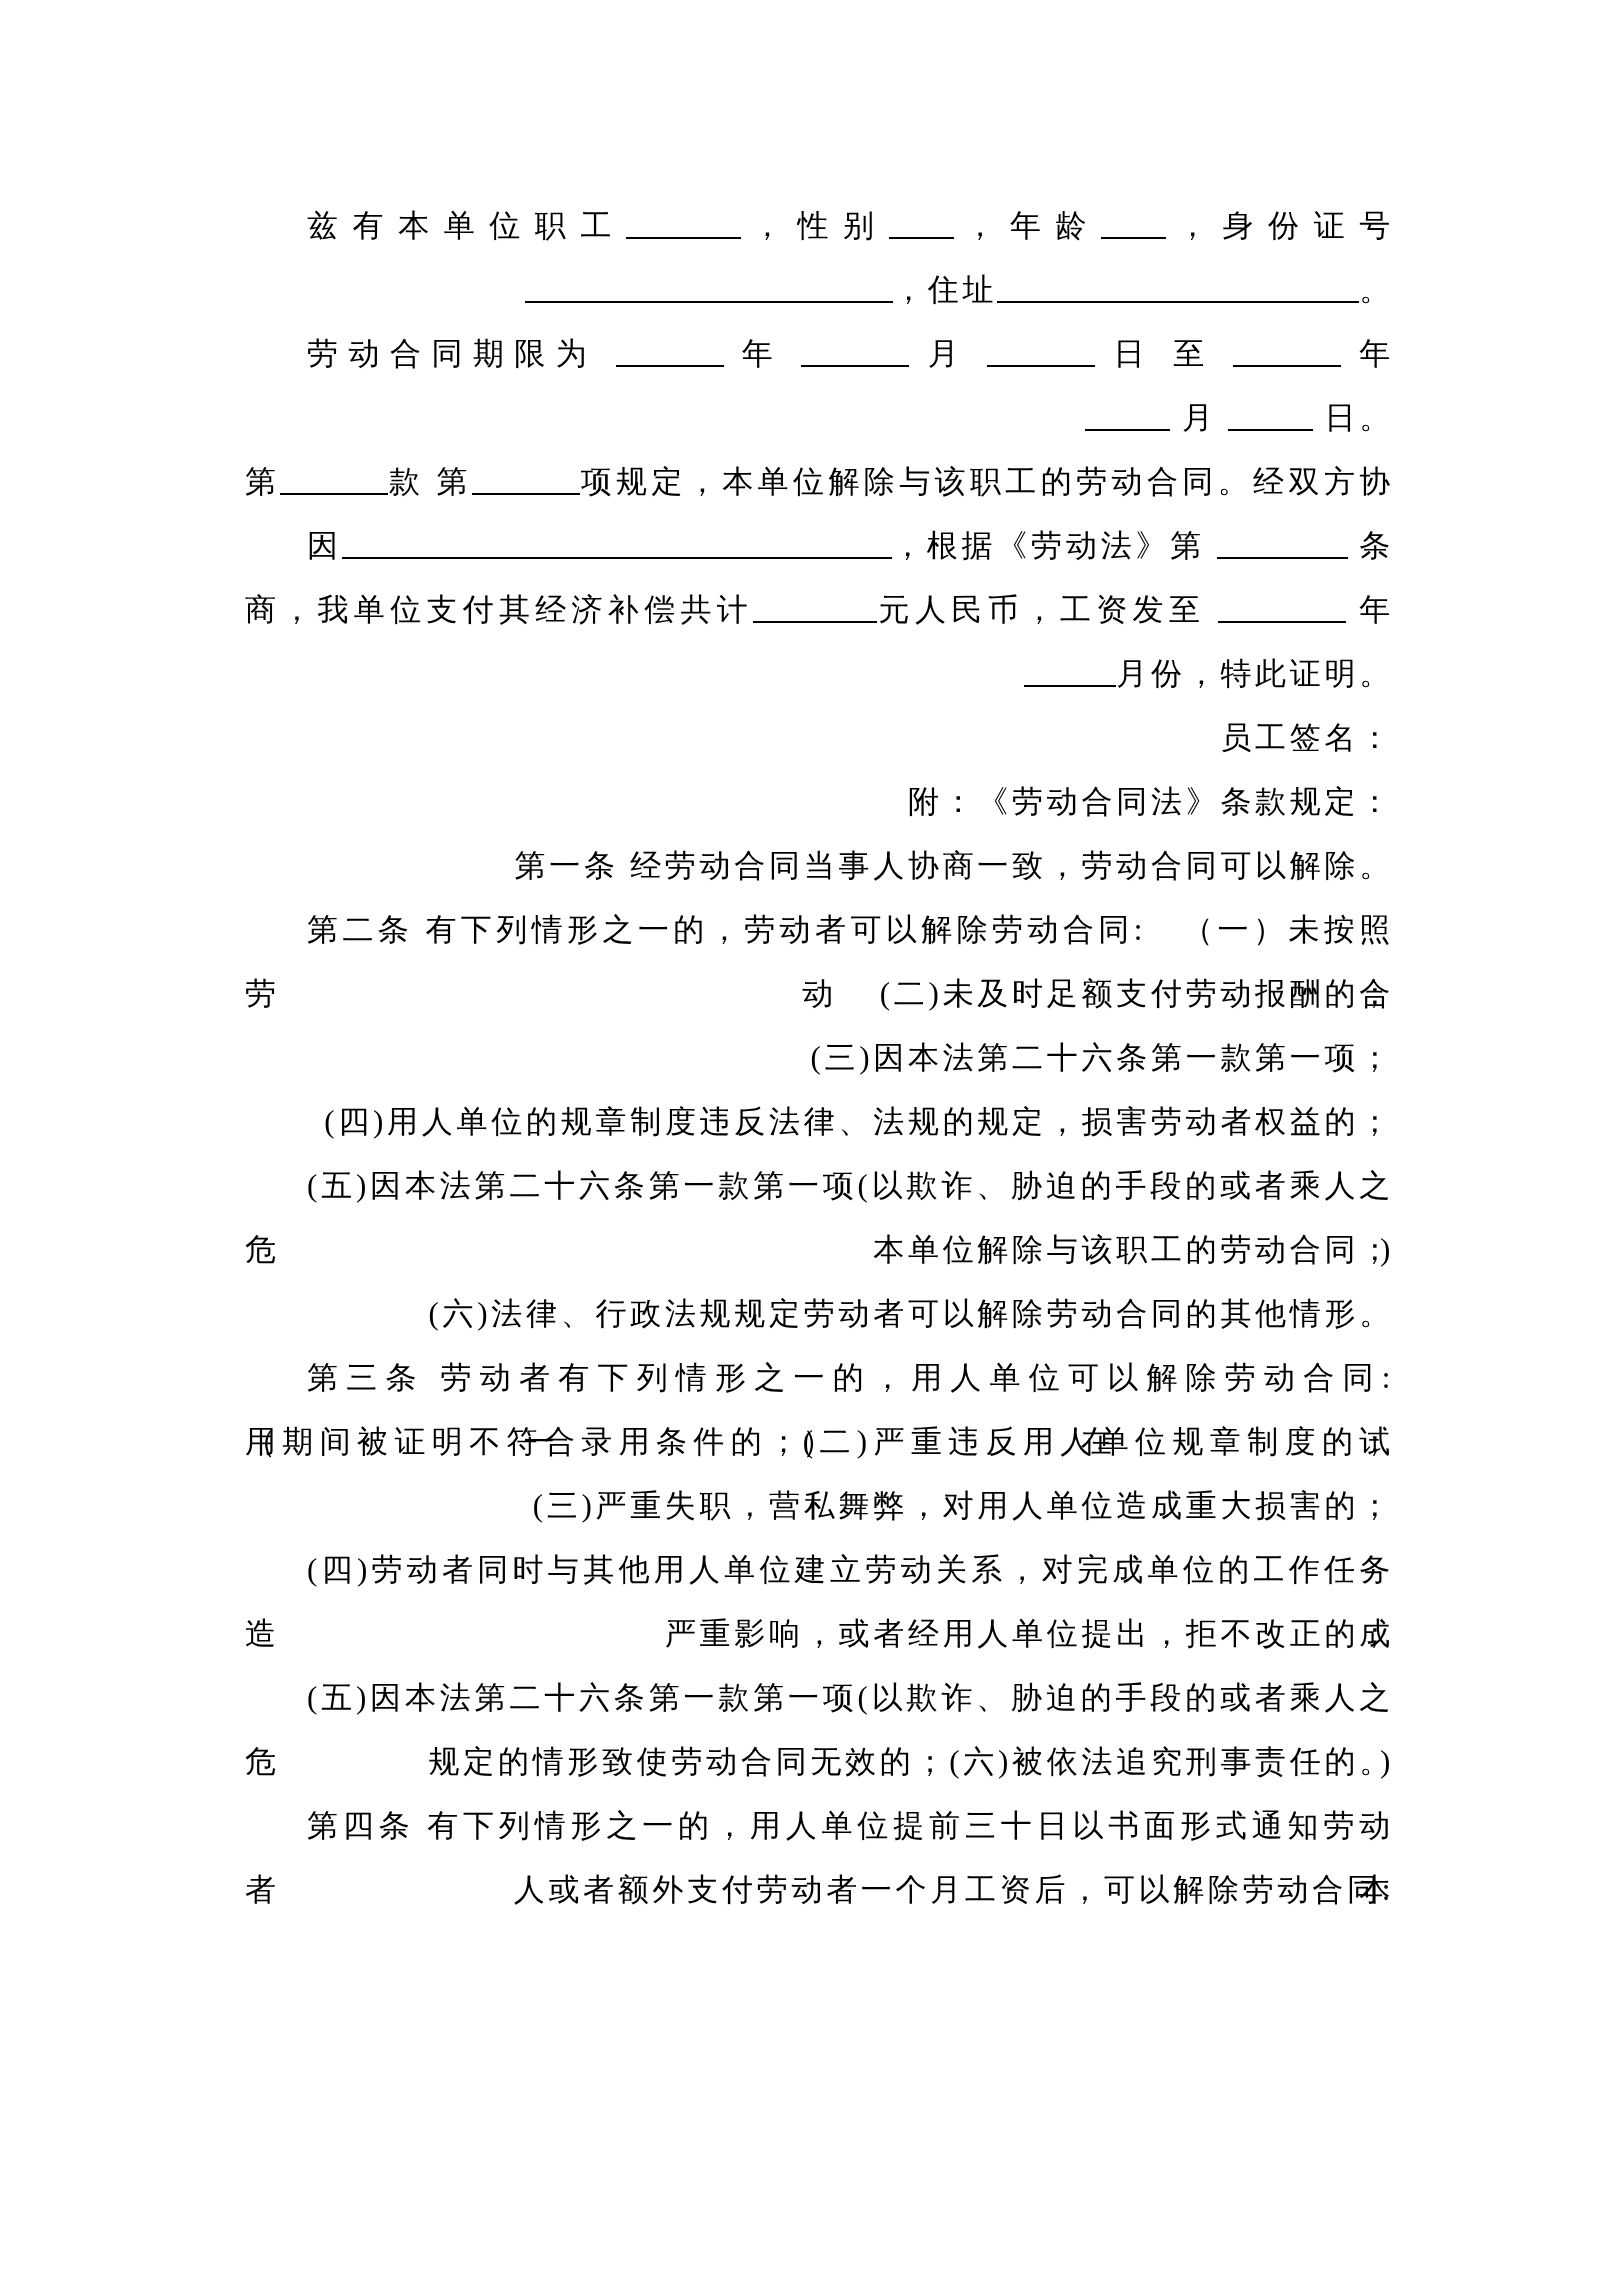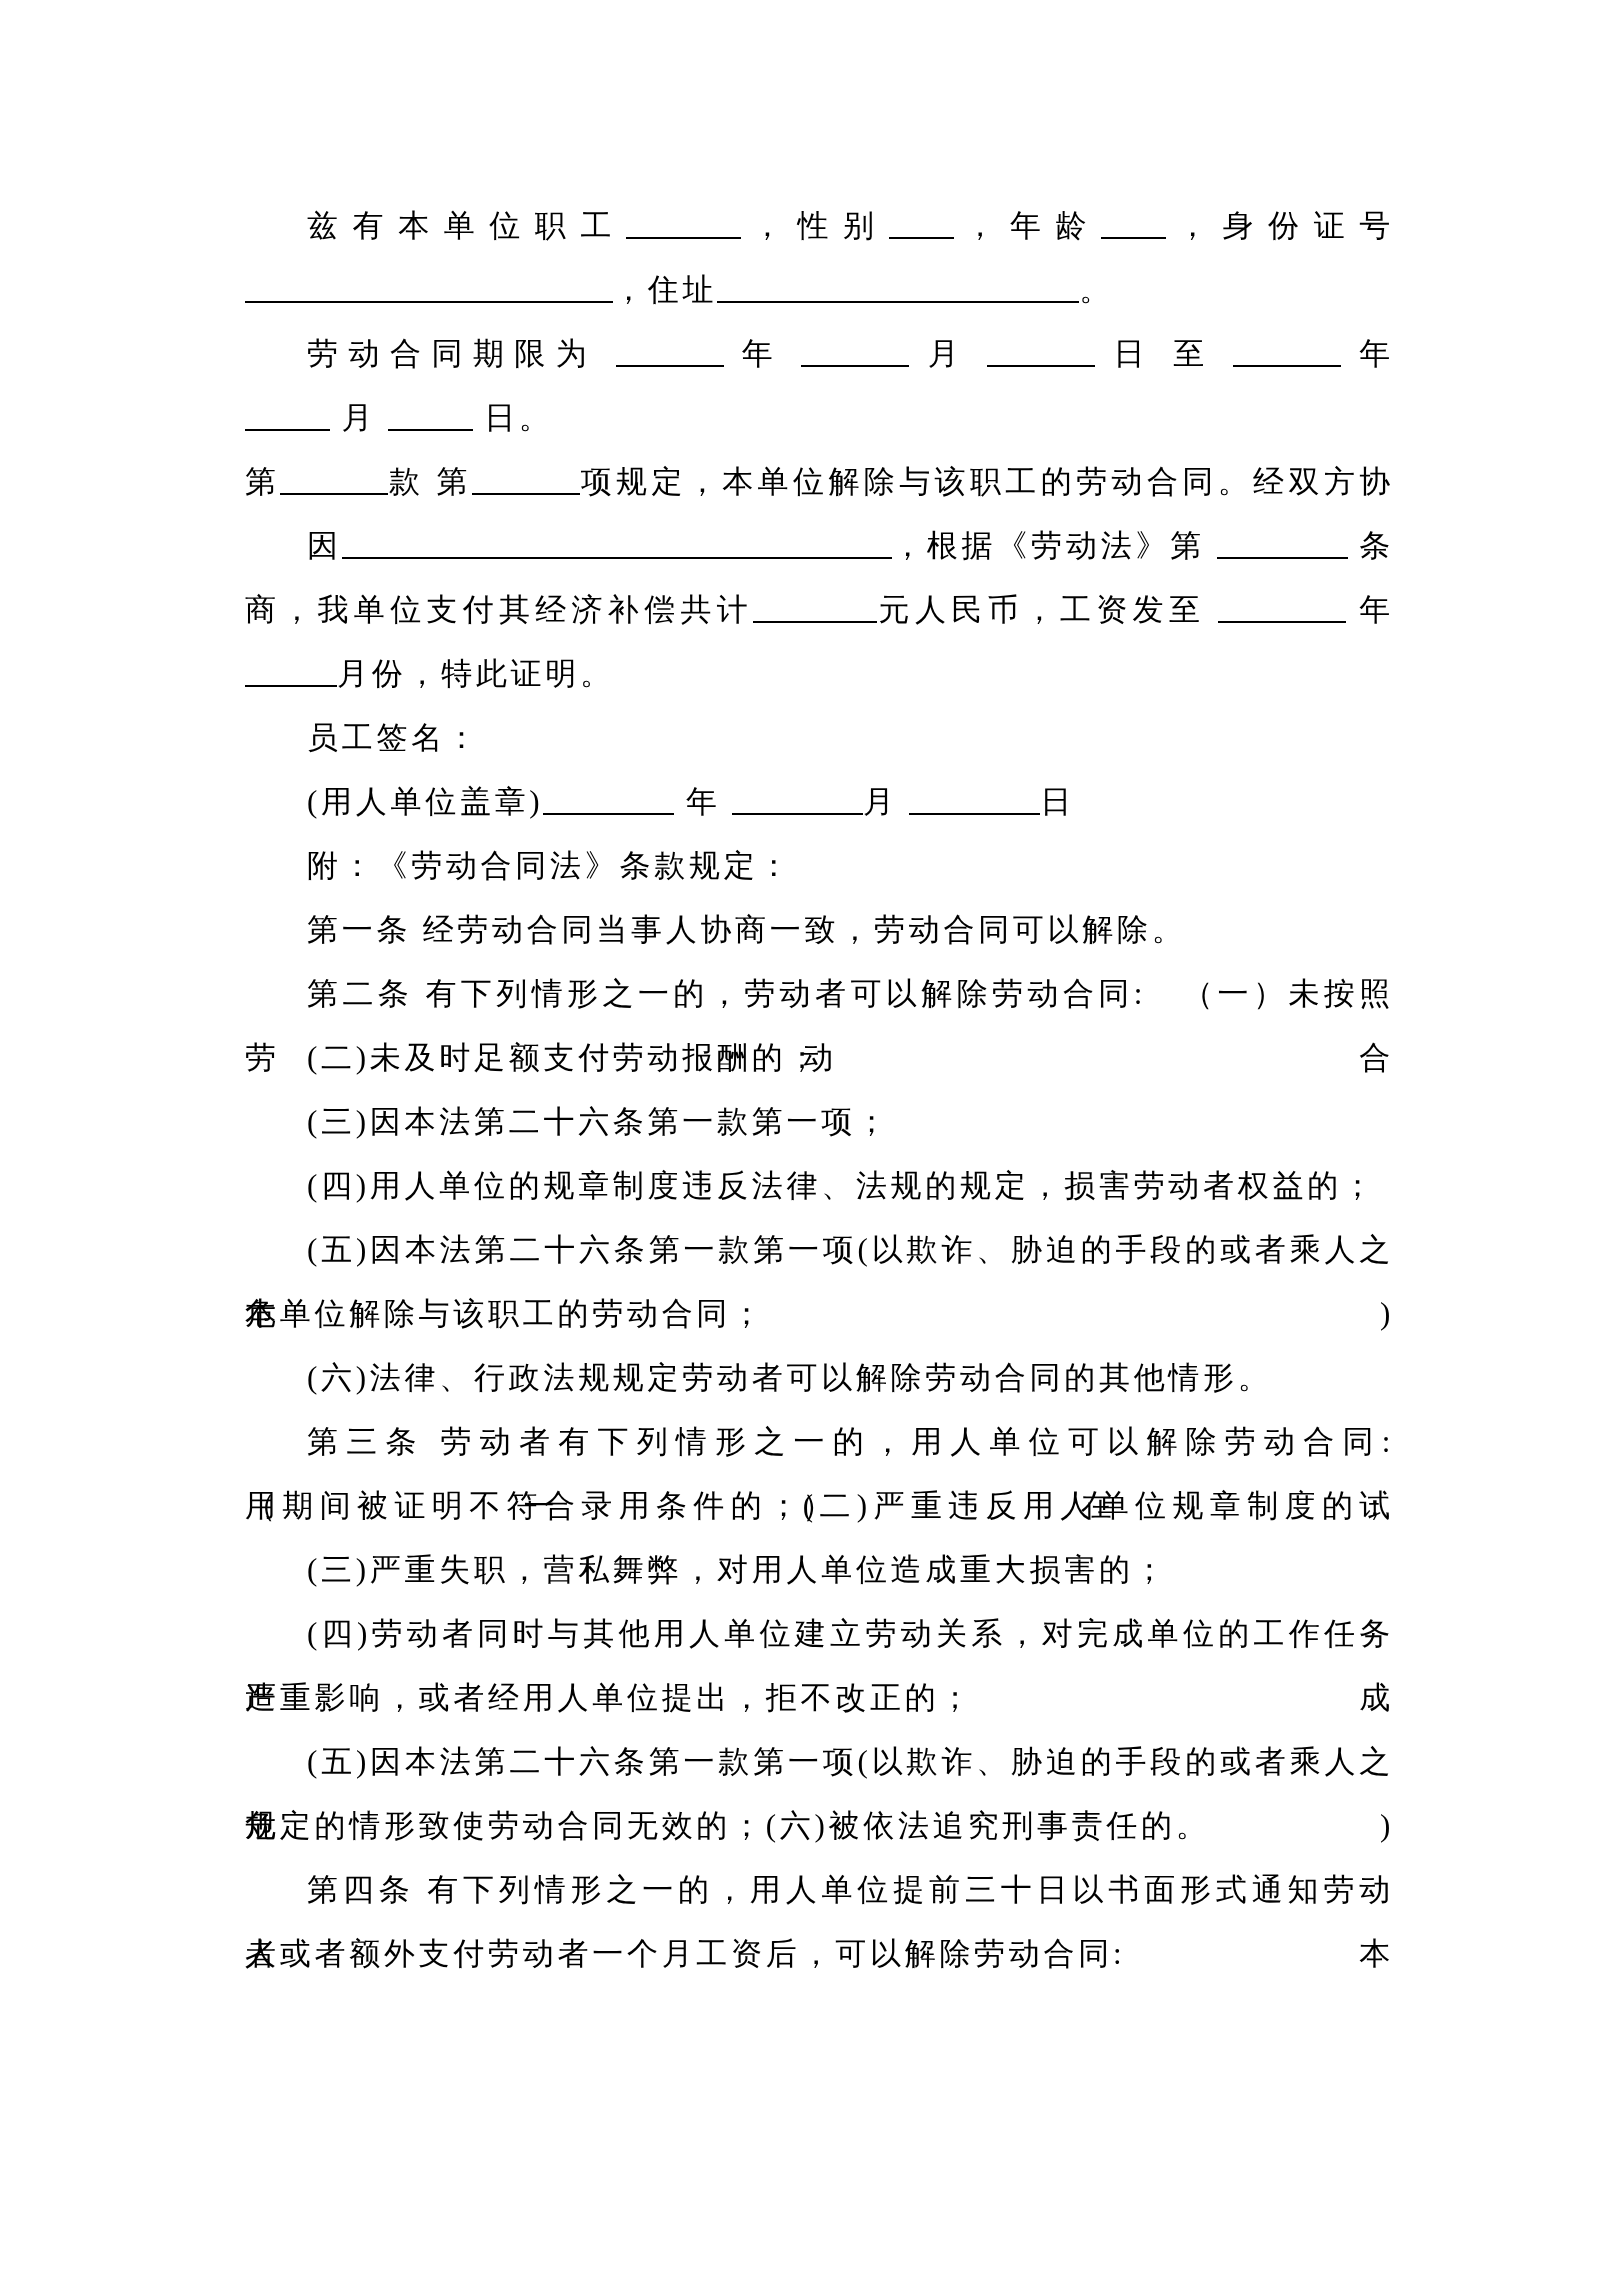--- a/index.html
+++ b/index.html
@@ -18,20 +18,21 @@
     background: #ffffff;
     color: #000000;
     font-family: "Liberation Serif", "DejaVu Serif", serif;
     font-size: 31px;
     line-height: 64px;
     letter-spacing: 0.12em;
   }
   .line {
     height: 64px;
     overflow: visible;
+    text-align: right;
   }
   .line.indent { text-indent: 62px; }
   .line.justify {
     text-align: justify;
     text-align-last: justify;
     text-justify: inter-ideograph;
   }
   .blank {
     display: inline-block;
     height: 19.6px;
@@ -48,21 +49,20 @@
   <div id="doc">
       <div class="line indent justify"><span class="seg">兹有本单位职工</span><span class="blank" style="width: 115px;"></span><span class="seg">，性别</span><span class="blank" style="width: 65px;"></span><span class="seg">，年龄</span><span class="blank" style="width: 65px;"></span><span class="seg">，身份证号</span></div>
       <div class="line"><span class="blank" style="width: 368px;"></span><span class="seg">，住址</span><span class="blank" style="width: 362px;"></span><span class="seg">。</span></div>
       <div class="line indent justify"><span class="seg">劳动合同期限为 </span><span class="blank" style="width: 108px;"></span><span class="seg"> 年 </span><span class="blank" style="width: 108px;"></span><span class="seg"> 月 </span><span class="blank" style="width: 108px;"></span><span class="seg"> 日 至 </span><span class="blank" style="width: 108px;"></span><span class="seg"> 年</span></div>
       <div class="line"><span class="blank" style="width: 85px;"></span><span class="seg"> 月 </span><span class="blank" style="width: 85px;"></span><span class="seg"> 日。</span></div>
       <div class="line justify"><span class="seg">第</span><span class="blank" style="width: 108px;"></span><span class="seg">款 第</span><span class="blank" style="width: 108px;"></span><span class="seg">项规定，本单位解除与该职工的劳动合同。经双方协</span></div>
       <div class="line indent justify"><span class="seg">因</span><span class="blank" style="width: 550px;"></span><span class="seg">，根据《劳动法》第 </span><span class="blank" style="width: 131px;"></span><span class="seg"> 条</span></div>
       <div class="line justify"><span class="seg">商，我单位支付其经济补偿共计</span><span class="blank" style="width: 124px;"></span><span class="seg">元人民币，工资发至 </span><span class="blank" style="width: 128px;"></span><span class="seg"> 年</span></div>
       <div class="line"><span class="blank" style="width: 92px;"></span><span class="seg">月份，特此证明。</span></div>
       <div class="line indent"><span class="seg">员工签名：</span></div>
-      <div class="line indent"><span class="seg">(用人单位盖章)</span><span class="blank" style="width: 131px;"></span><span class="seg"> 年 </span><span class="blank" style="width: 131px;"></span><span class="seg">月 </span><span class="blank" style="width: 131px;"></span><span class="seg">日</span></div>
       <div class="line indent"><span class="seg">附：《劳动合同法》条款规定：</span></div>
       <div class="line indent"><span class="seg">第一条 经劳动合同当事人协商一致，劳动合同可以解除。</span></div>
       <div class="line indent justify"><span class="seg">第二条 有下列情形之一的，劳动者可以解除劳动合同:　（一）未按照劳动合</span></div>
       <div class="line indent"><span class="seg">(二)未及时足额支付劳动报酬的；</span></div>
       <div class="line indent"><span class="seg">(三)因本法第二十六条第一款第一项；</span></div>
       <div class="line indent"><span class="seg">(四)用人单位的规章制度违反法律、法规的规定，损害劳动者权益的；</span></div>
       <div class="line indent justify"><span class="seg">(五)因本法第二十六条第一款第一项(以欺诈、胁迫的手段的或者乘人之危)</span></div>
       <div class="line"><span class="seg">本单位解除与该职工的劳动合同；</span></div>
       <div class="line indent"><span class="seg">(六)法律、行政法规规定劳动者可以解除劳动合同的其他情形。</span></div>
       <div class="line indent justify"><span class="seg">第三条 劳动者有下列情形之一的，用人单位可以解除劳动合同:　（一）在试</span></div>

